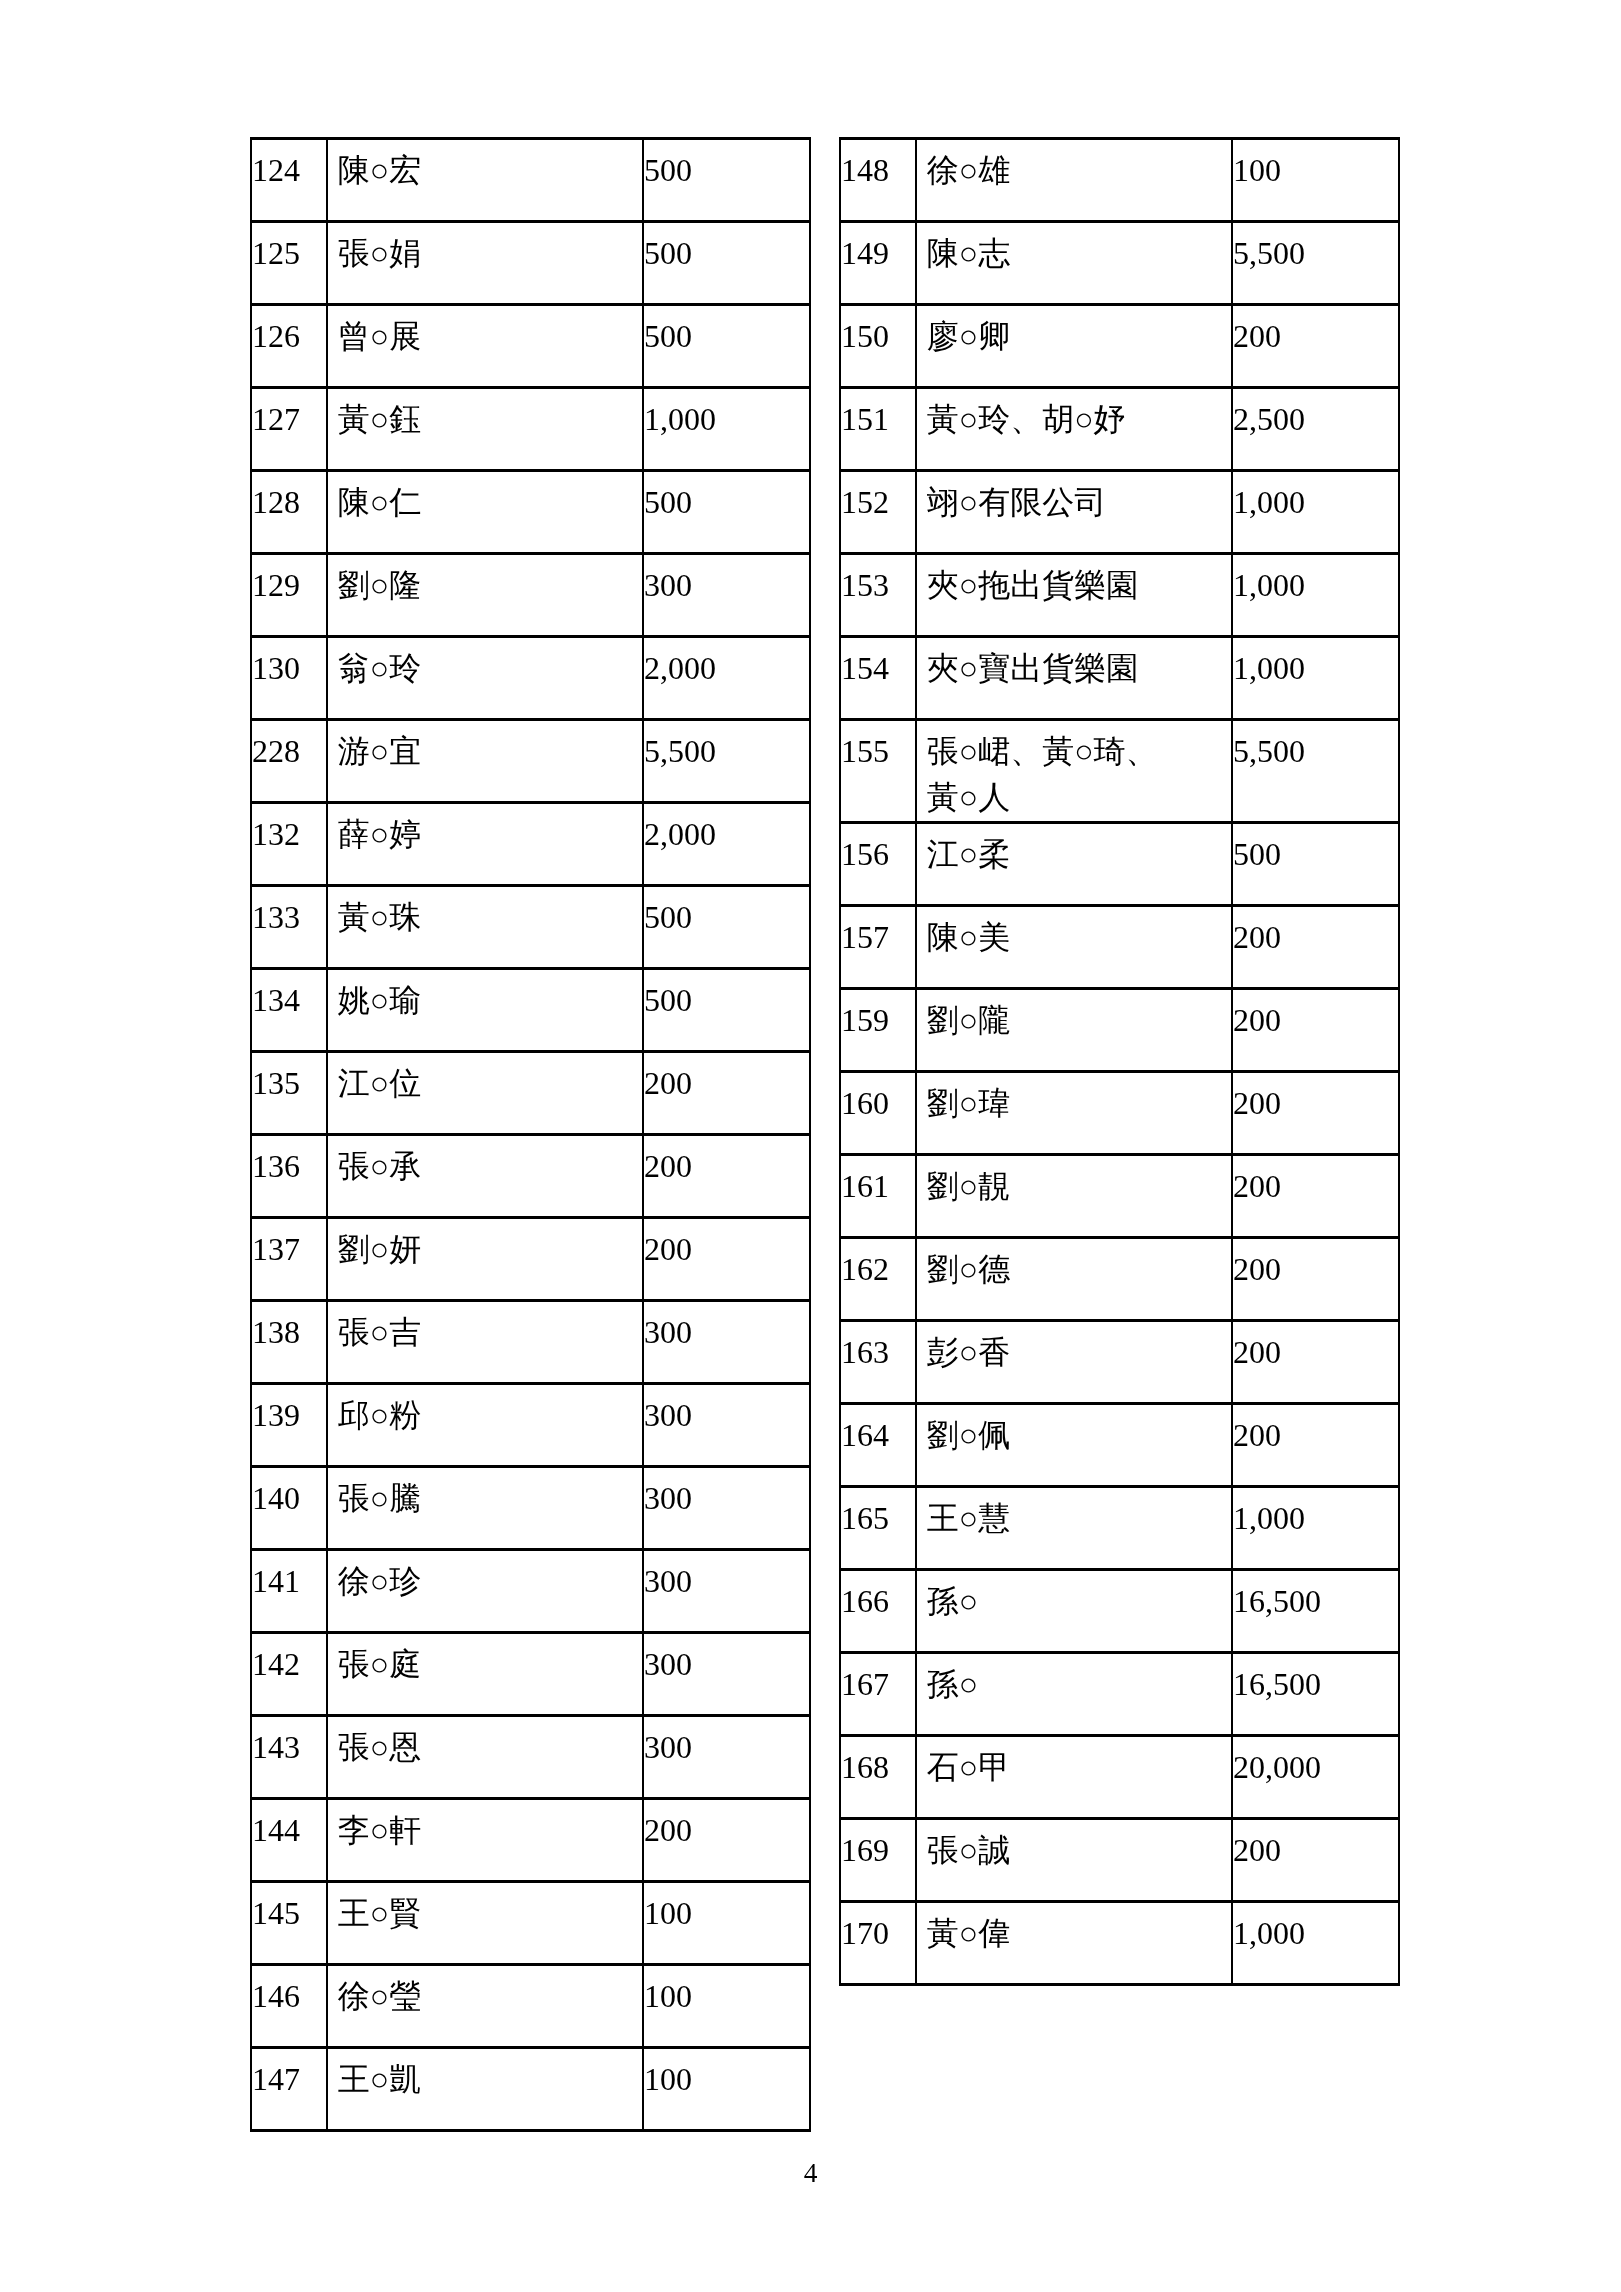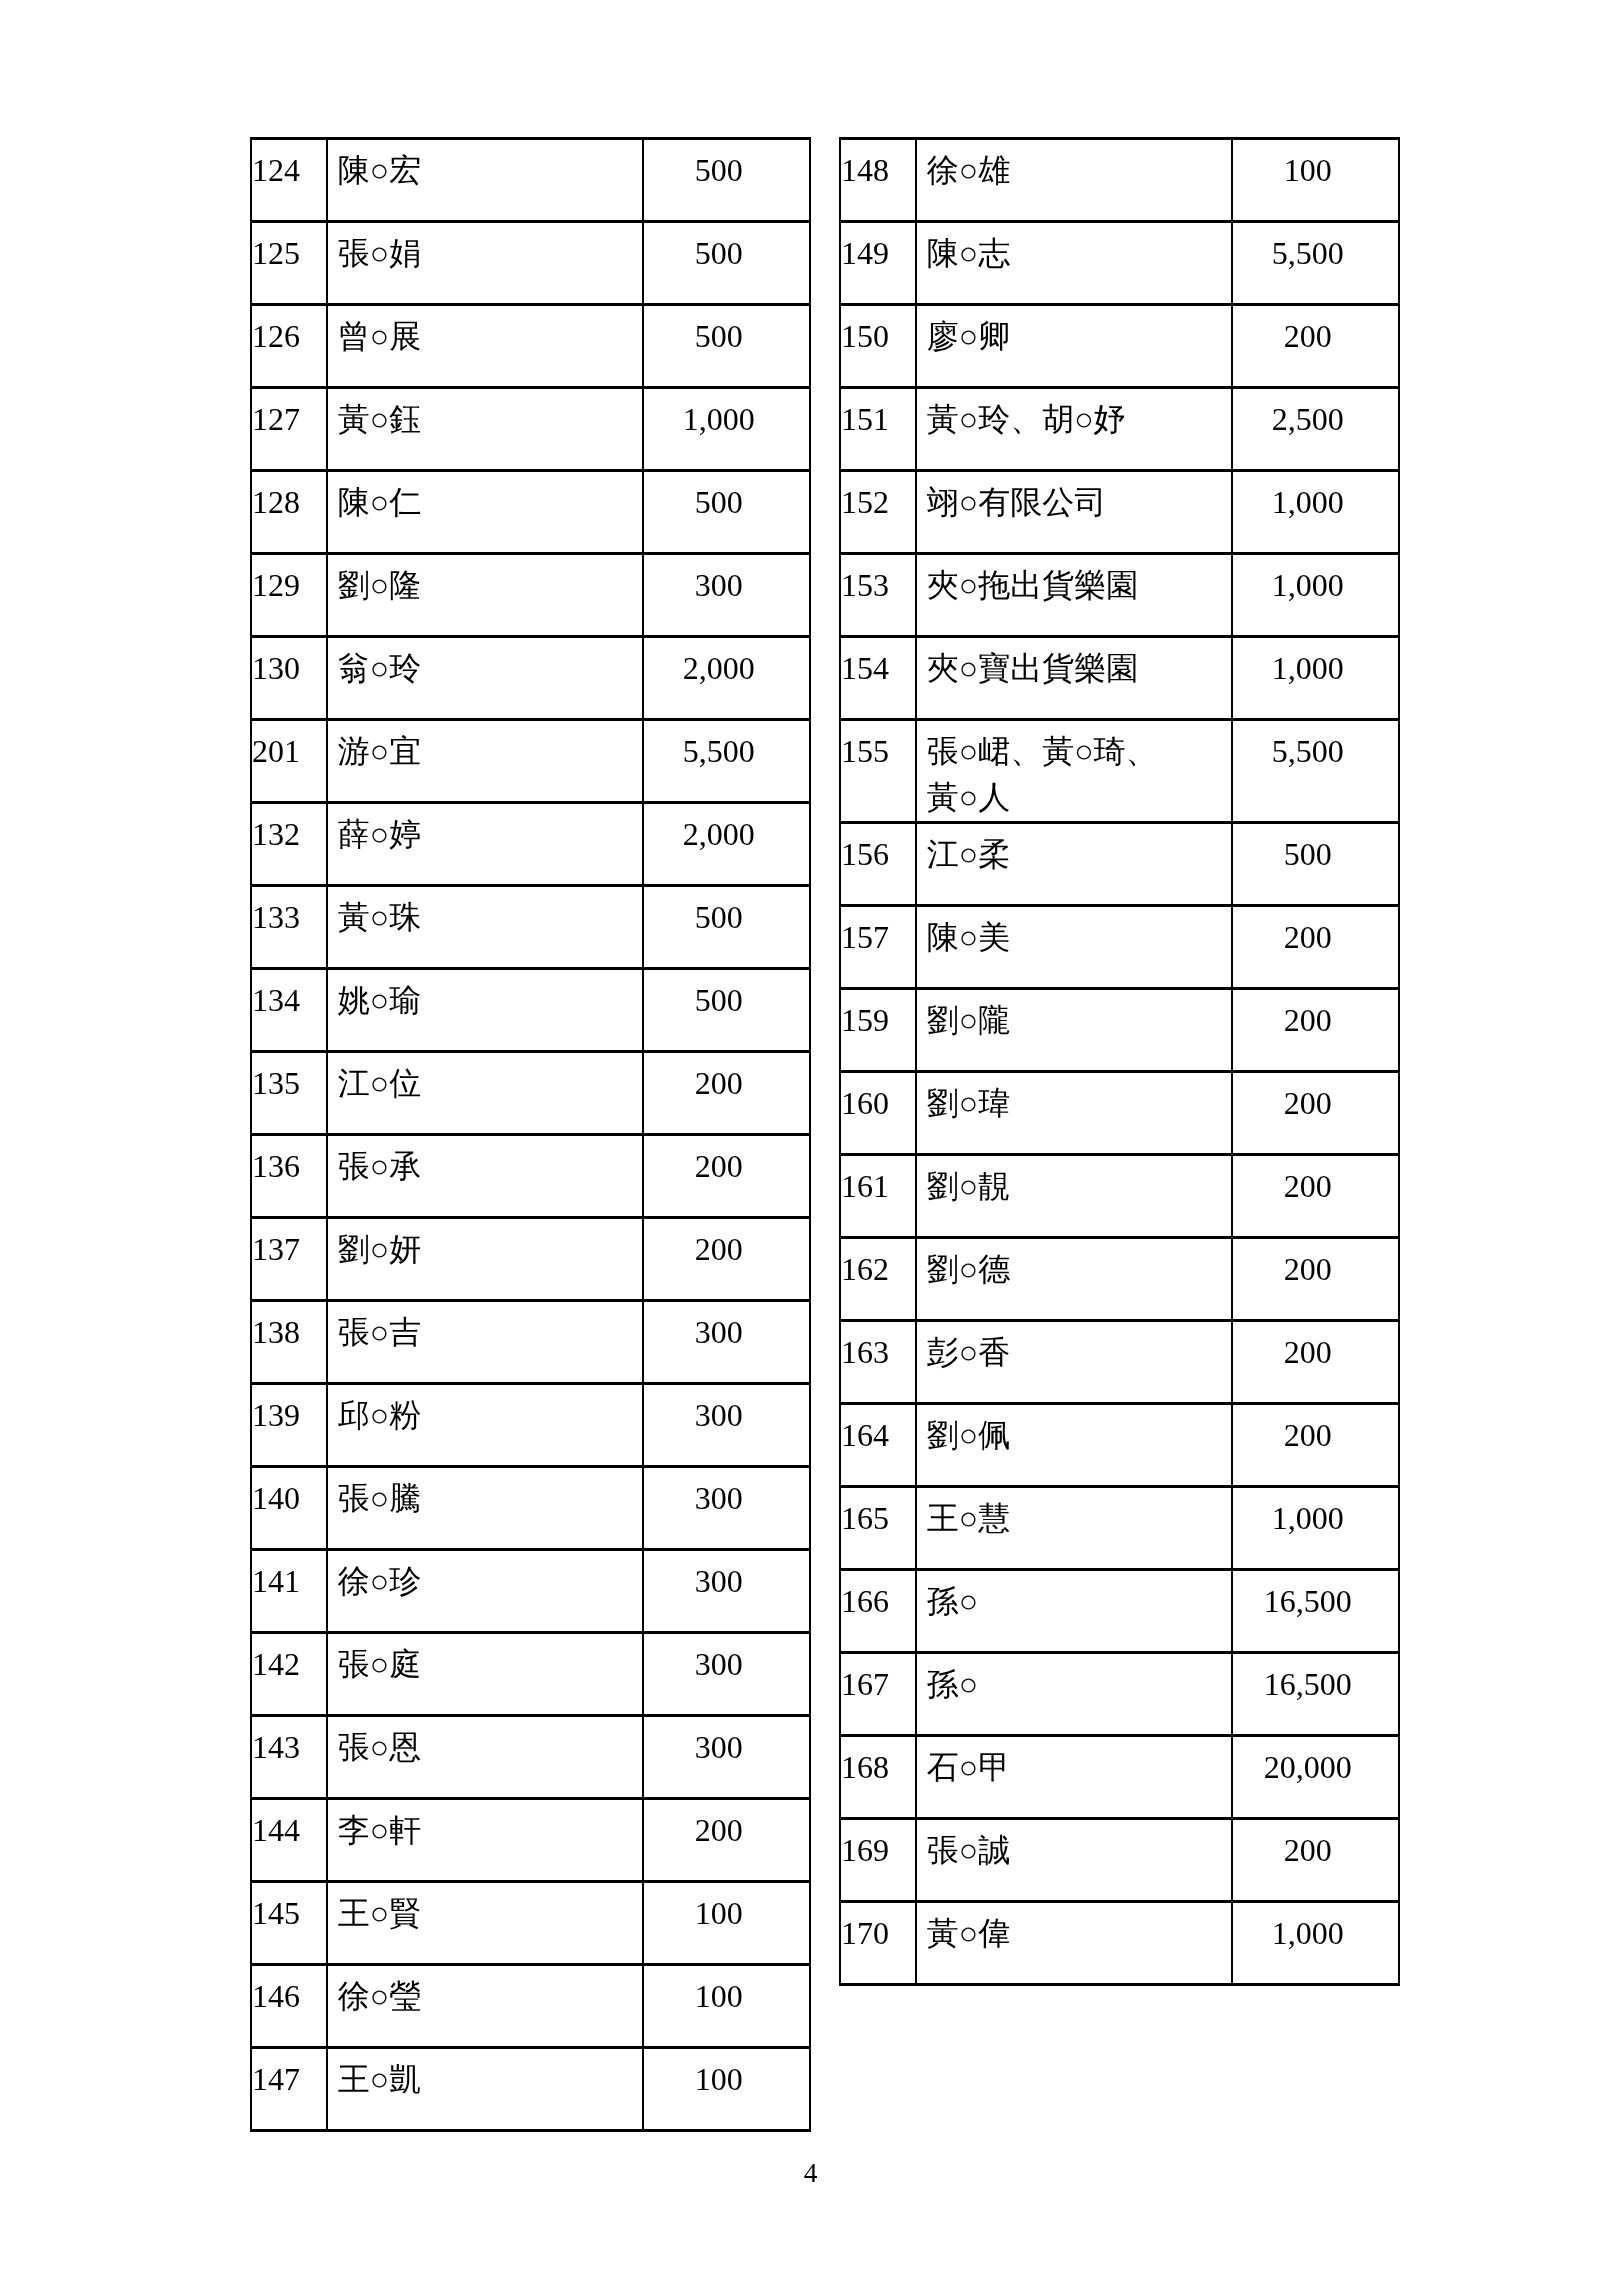--- a/index.html
+++ b/index.html
@@ -32,21 +32,21 @@
     font-size: 32px;
     line-height: 46px;
     padding: 6.9px 0 0 0;
     overflow: hidden;
   }
   .donor-table tr { height: 83px; }
   .donor-table tr.tall { height: 103px; }
 
   .donor-table td.num  { text-align: left; }
   .donor-table td.name { padding-left: 9.8px; padding-right: 7.8px; white-space: pre-line; }
-  .donor-table td.amt  { text-align: center; padding-right: 15.7px; }
+  .donor-table td.amt  { text-align: left; padding-right: 15.7px; }
 
   .c-num  { width: 76px; }
   .c-name { width: 316px; }
   .c-amt  { width: 167px; }
 
   .page-number {
     position: absolute;
     top: 2160px;
     left: 0;
     width: 100%;
@@ -96,21 +96,21 @@
           <td class="num">129</td>
           <td class="name">劉○隆</td>
           <td class="amt">300</td>
         </tr>
         <tr>
           <td class="num">130</td>
           <td class="name">翁○玲</td>
           <td class="amt">2,000</td>
         </tr>
         <tr>
-          <td class="num">201</td>
+          <td class="num">228</td>
           <td class="name">游○宜</td>
           <td class="amt">5,500</td>
         </tr>
         <tr>
           <td class="num">132</td>
           <td class="name">薛○婷</td>
           <td class="amt">2,000</td>
         </tr>
         <tr>
           <td class="num">133</td>

